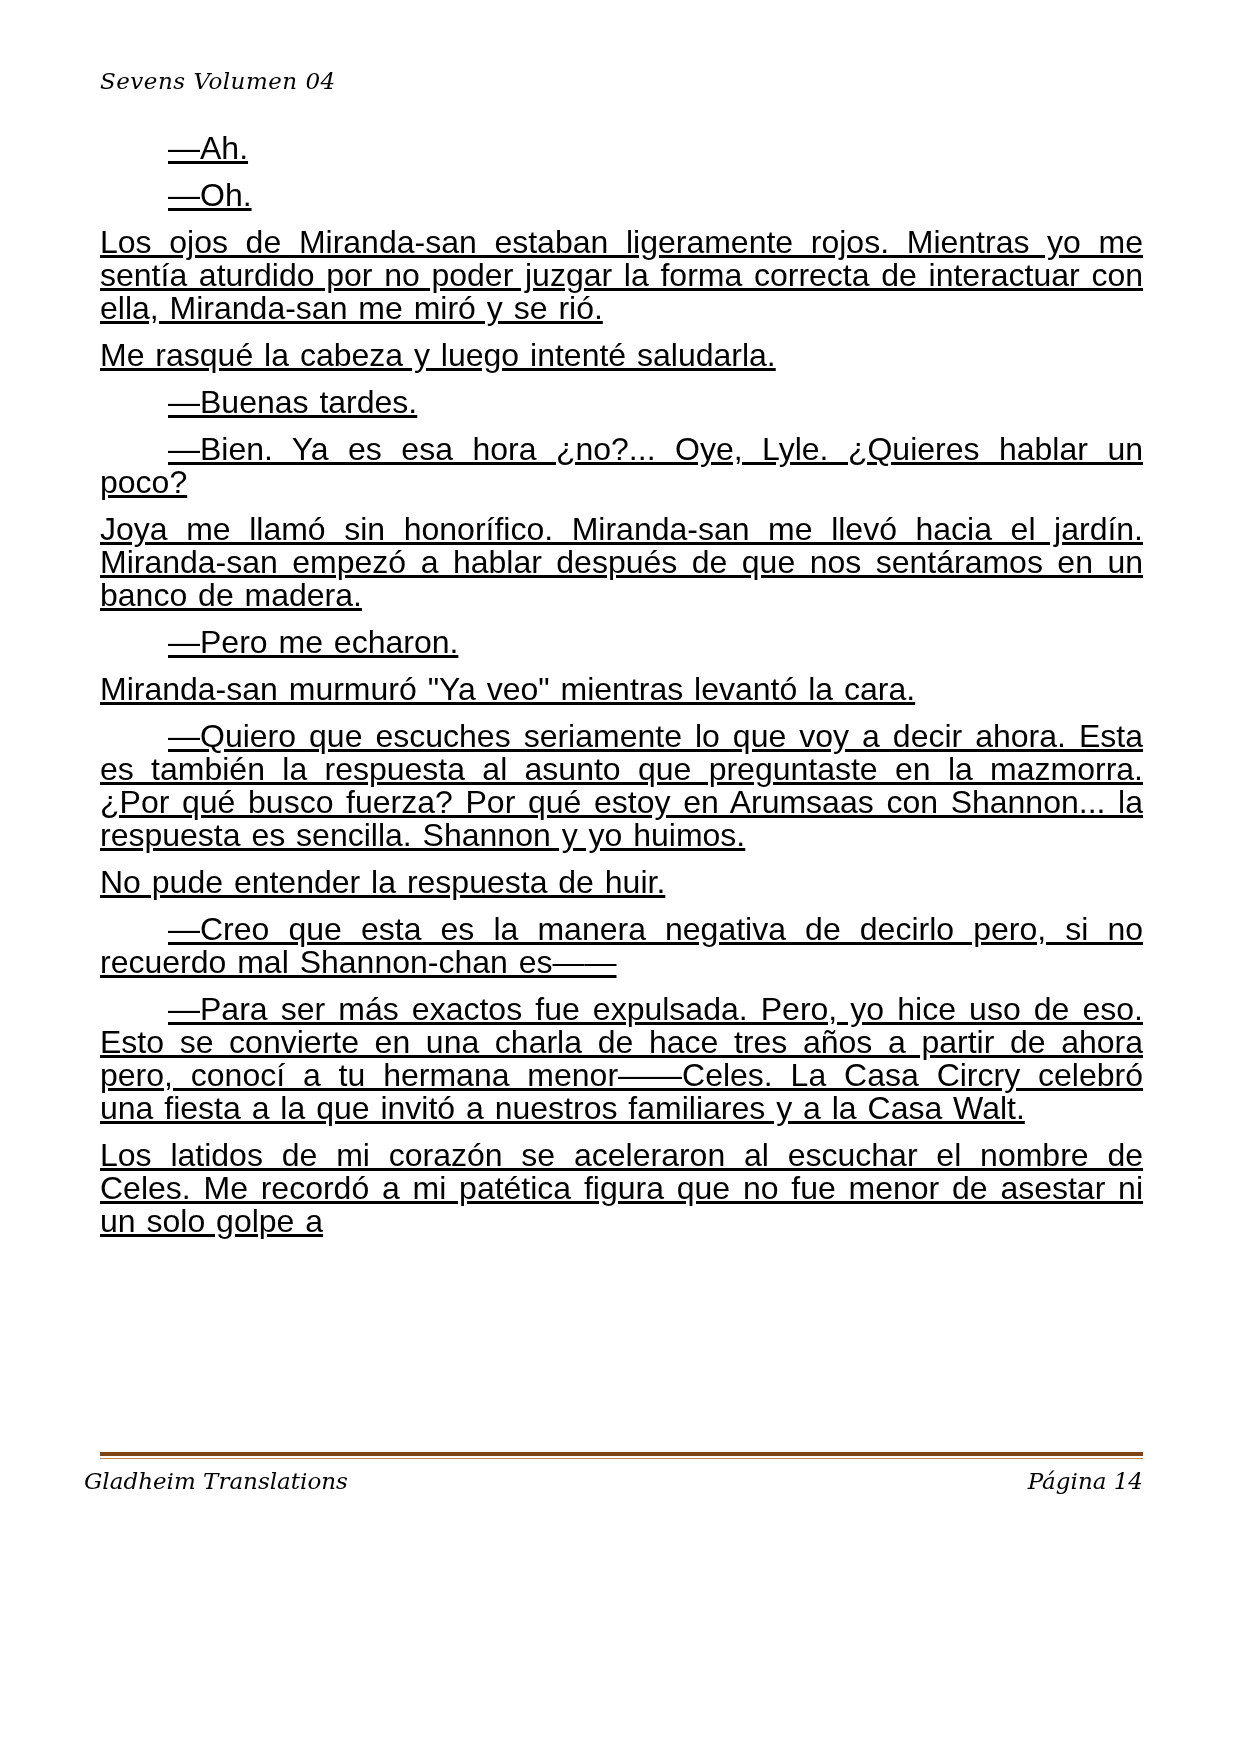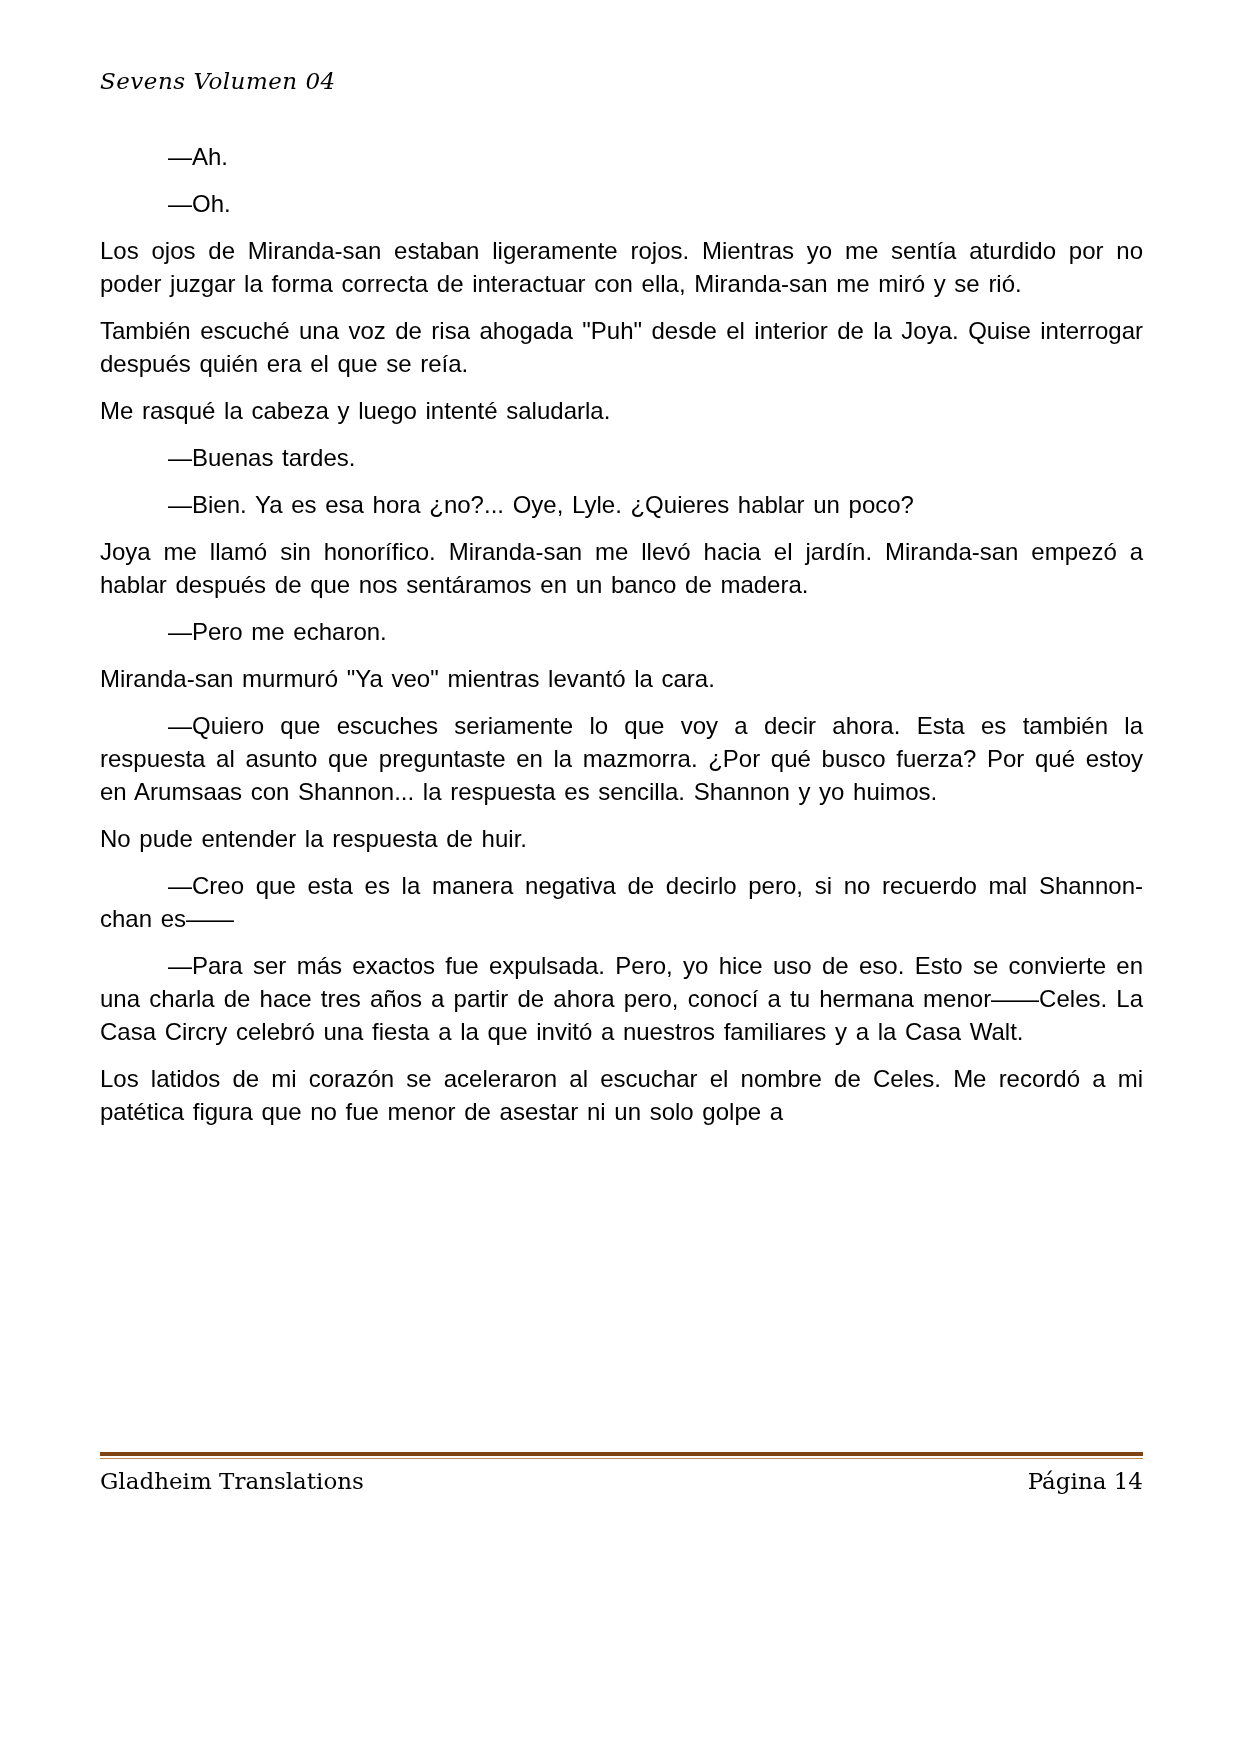--- a/index.html
+++ b/index.html
@@ -28,65 +28,66 @@
     letter-spacing: 0.5px;
     color: #000000;
   }
   .doc-body {
     position: absolute;
     top: 132px;
     left: 100px;
     right: 98px;
   }
   .doc-body p {
-    margin: 8px 0 14px 0;
-    font-size: 24px;
+    margin: 0 0 14px 0;
+    font-size: 32px;
     line-height: 33px;
     text-align: justify;
     word-spacing: 2px;
+    text-decoration: underline;
   }
   .doc-body p.indent {
     text-indent: 68px;
   }
   .footer-rule {
     position: absolute;
     left: 100px;
     right: 98px;
     top: 1452px;
     height: 0;
     border-top: 4px solid #7f4413;
     border-bottom: 1px solid #c08a54;
     padding-top: 2px;
   }
   .page-footer {
     position: absolute;
-    left: 100px;
+    left: 84px;
     right: 98px;
     top: 1468px;
     display: flex;
     justify-content: space-between;
     font-family: "DejaVu Serif", serif;
+    font-style: italic;
     font-size: 23px;
     color: #000000;
   }
 </style>
 </head>
 <body>
 
 <div class="page">
 
   <div class="page-header">
     <span>Sevens Volumen 04</span>
   </div>
 
   <div class="doc-body">
     <p class="indent">—Ah.</p>
     <p class="indent">—Oh.</p>
     <p>Los ojos de Miranda-san estaban ligeramente rojos. Mientras yo me sentía aturdido por no poder juzgar la forma correcta de interactuar con ella, Miranda-san me miró y se rió.</p>
-    <p>También escuché una voz de risa ahogada "Puh" desde el interior de la Joya. Quise interrogar después quién era el que se reía.</p>
     <p>Me rasqué la cabeza y luego intenté saludarla.</p>
     <p class="indent">—Buenas tardes.</p>
     <p class="indent">—Bien. Ya es esa hora ¿no?... Oye, Lyle. ¿Quieres hablar un poco?</p>
     <p>Joya me llamó sin honorífico. Miranda-san me llevó hacia el jardín. Miranda-san empezó a hablar después de que nos sentáramos en un banco de madera.</p>
     <p class="indent">—Pero me echaron.</p>
     <p>Miranda-san murmuró "Ya veo" mientras levantó la cara.</p>
     <p class="indent">—Quiero que escuches seriamente lo que voy a decir ahora. Esta es también la respuesta al asunto que preguntaste en la mazmorra. ¿Por qué busco fuerza? Por qué estoy en Arumsaas con Shannon... la respuesta es sencilla. Shannon y yo huimos.</p>
     <p>No pude entender la respuesta de huir.</p>
     <p class="indent">—Creo que esta es la manera negativa de decirlo pero, si no recuerdo mal Shannon-chan es——</p>
     <p class="indent">—Para ser más exactos fue expulsada. Pero, yo hice uso de eso. Esto se convierte en una charla de hace tres años a partir de ahora pero, conocí a tu hermana menor——Celes. La Casa Circry celebró una fiesta a la que invitó a nuestros familiares y a la Casa Walt.</p>

